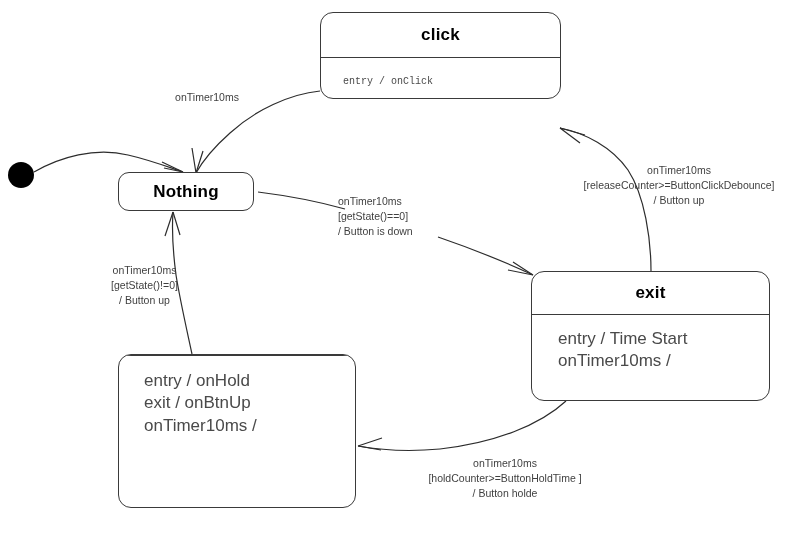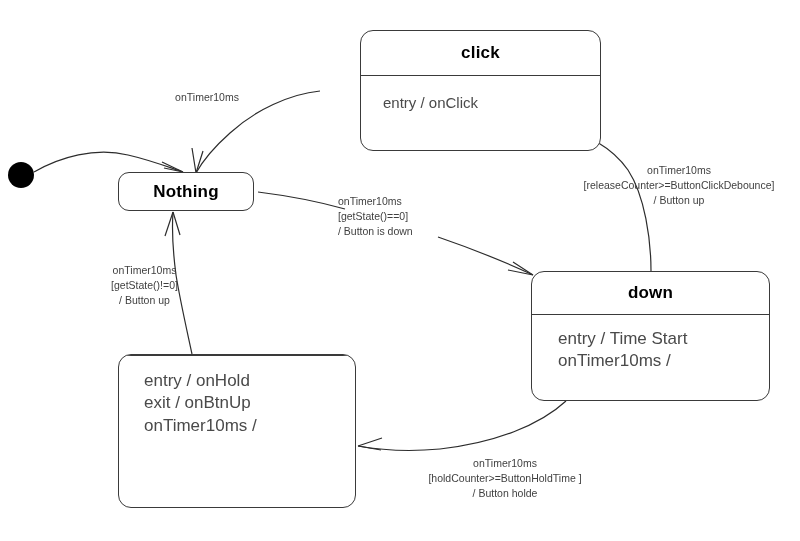--- a/index.html
+++ b/index.html
@@ -53,32 +53,32 @@
     height: 39px;
     border-radius: 11px;
   }
   #state-nothing .state-title {
     font-size: 17px;
     line-height: 37px;
   }
   
   #state-click {
     left: 320px;
-    top: 30px;
+    top: 12px;
     width: 241px;
-    height: 121px;
-    margin-left: 40px;
+    height: 87px;
   }
   #state-click .state-title {
     font-size: 17px;
     line-height: 44px;
   }
   #state-click .state-body {
-    font-size: 15px;
+    font-size: 10px;
     padding: 17px 0 0 22px;
+    font-family: Liberation Mono, monospace;
   }
   
   #state-down {
     left: 531px;
     top: 271px;
     width: 239px;
     height: 130px;
   }
   #state-down .state-title {
     font-size: 17px;
@@ -146,21 +146,21 @@
     <div class="state-title">Nothing</div>
   </div>
 
   <div class="state-box" id="state-click">
     <div class="state-title">click</div>
     <div class="state-divider"></div>
     <div class="state-body">entry / onClick</div>
   </div>
 
   <div class="state-box" id="state-down">
-    <div class="state-title">down</div>
+    <div class="state-title">exit</div>
     <div class="state-divider"></div>
     <div class="state-body">entry / Time Start
 onTimer10ms /</div>
   </div>
 
   <div class="state-box" id="state-hold">
     <div class="state-divider"></div>
     <div class="state-body">entry / onHold
 exit / onBtnUp
 onTimer10ms /</div>

